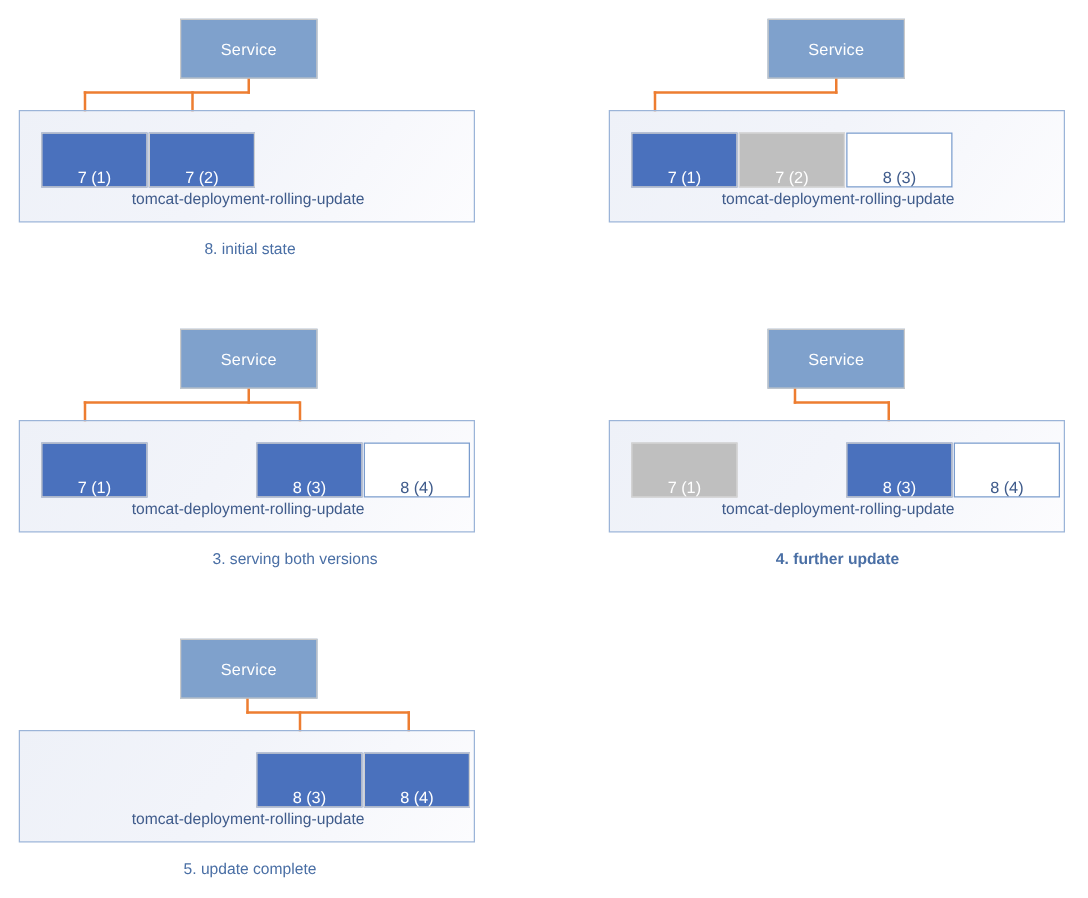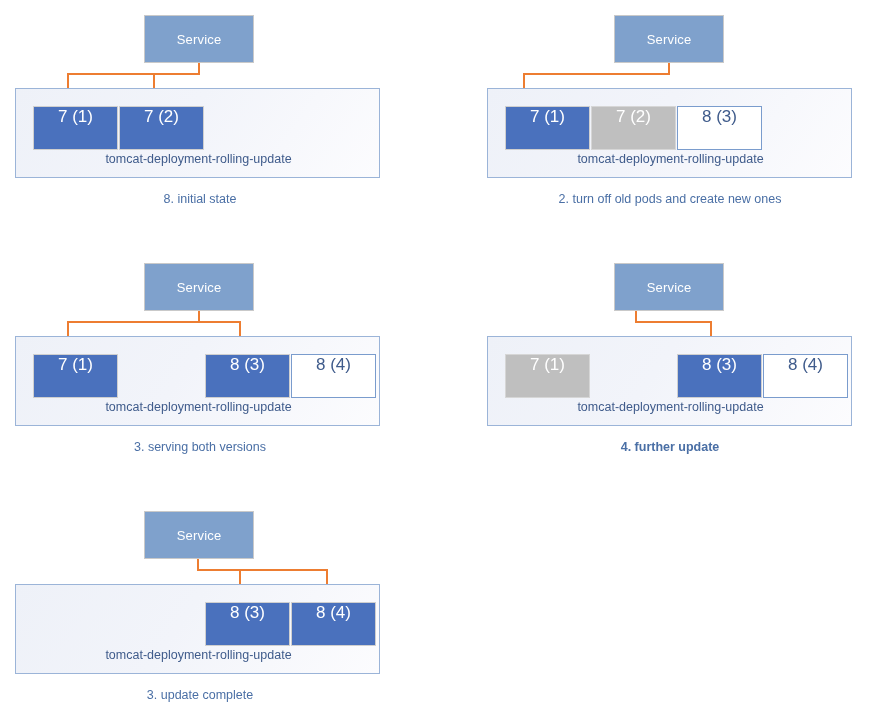--- a/index.html
+++ b/index.html
@@ -59,23 +59,23 @@
     color: #3f5b8b;
   }
 
   
   .pod {
     position: absolute;
     top: 17px;
     width: 85px;
     height: 44px;
     box-sizing: border-box;
-    font-size: 17px;
+    font-size: 13px;
     display: flex;
-    align-items: flex-start;
+    align-items: flex-end;
     justify-content: center;
   }
   .pod.active {
     background: #4a71bd;
     border: 1px solid #cfcfcf;
     color: #ffffff;
   }
   .pod.terminating {
     background: #bfbfbf;
     border: 1px solid #d6d6d6;
@@ -160,21 +160,20 @@
     </div>
     <div class="pod terminating" style="left:103px;">
       <span>7 (2)</span>
     </div>
     <div class="pod pending" style="left:189px;">
       <span>8 (3)</span>
     </div>
     <div class="deployment-label">tomcat-deployment-rolling-update</div>
   </div>
 
-  <div class="caption" style="top:192px;">2. turn off old pods and create new ones</div>
 </div>
 
 <div class="panel" style="left:0px; top:248px;">
 
   <div class="service-box" style="left:144px; top:15px;">
     <span>Service</span>
   </div>
 
   <div class="conn v" style="left:198px; top:63px; height:12px;"></div>
   <div class="conn h" style="left:67px; top:73px; width:173px;"></div>
@@ -189,21 +188,21 @@
     </div>
     <div class="pod active" style="left:189px;">
       <span>8 (3)</span>
     </div>
     <div class="pod pending" style="left:275px;">
       <span>8 (4)</span>
     </div>
     <div class="deployment-label">tomcat-deployment-rolling-update</div>
   </div>
 
-  <div class="caption" style="top:192px;">3. serving both versions</div>
+  <div class="caption" style="top:192px;padding-left:36px;">3. serving both versions</div>
 </div>
 
 <div class="panel" style="left:470px; top:248px;">
 
   <div class="service-box" style="left:144px; top:15px;">
     <span>Service</span>
   </div>
 
   <div class="conn v" style="left:165px; top:63px; height:12px;"></div>
   <div class="conn h" style="left:165px; top:73px; width:77px;"></div>
@@ -242,14 +241,14 @@
   <div class="deployment-box">
     <div class="pod active" style="left:189px;">
       <span>8 (3)</span>
     </div>
     <div class="pod active" style="left:275px;">
       <span>8 (4)</span>
     </div>
     <div class="deployment-label">tomcat-deployment-rolling-update</div>
   </div>
 
-  <div class="caption" style="top:192px;">3. update complete</div>
+  <div class="caption" style="top:192px;">5. update complete</div>
 </div>
 
 </body></html>

